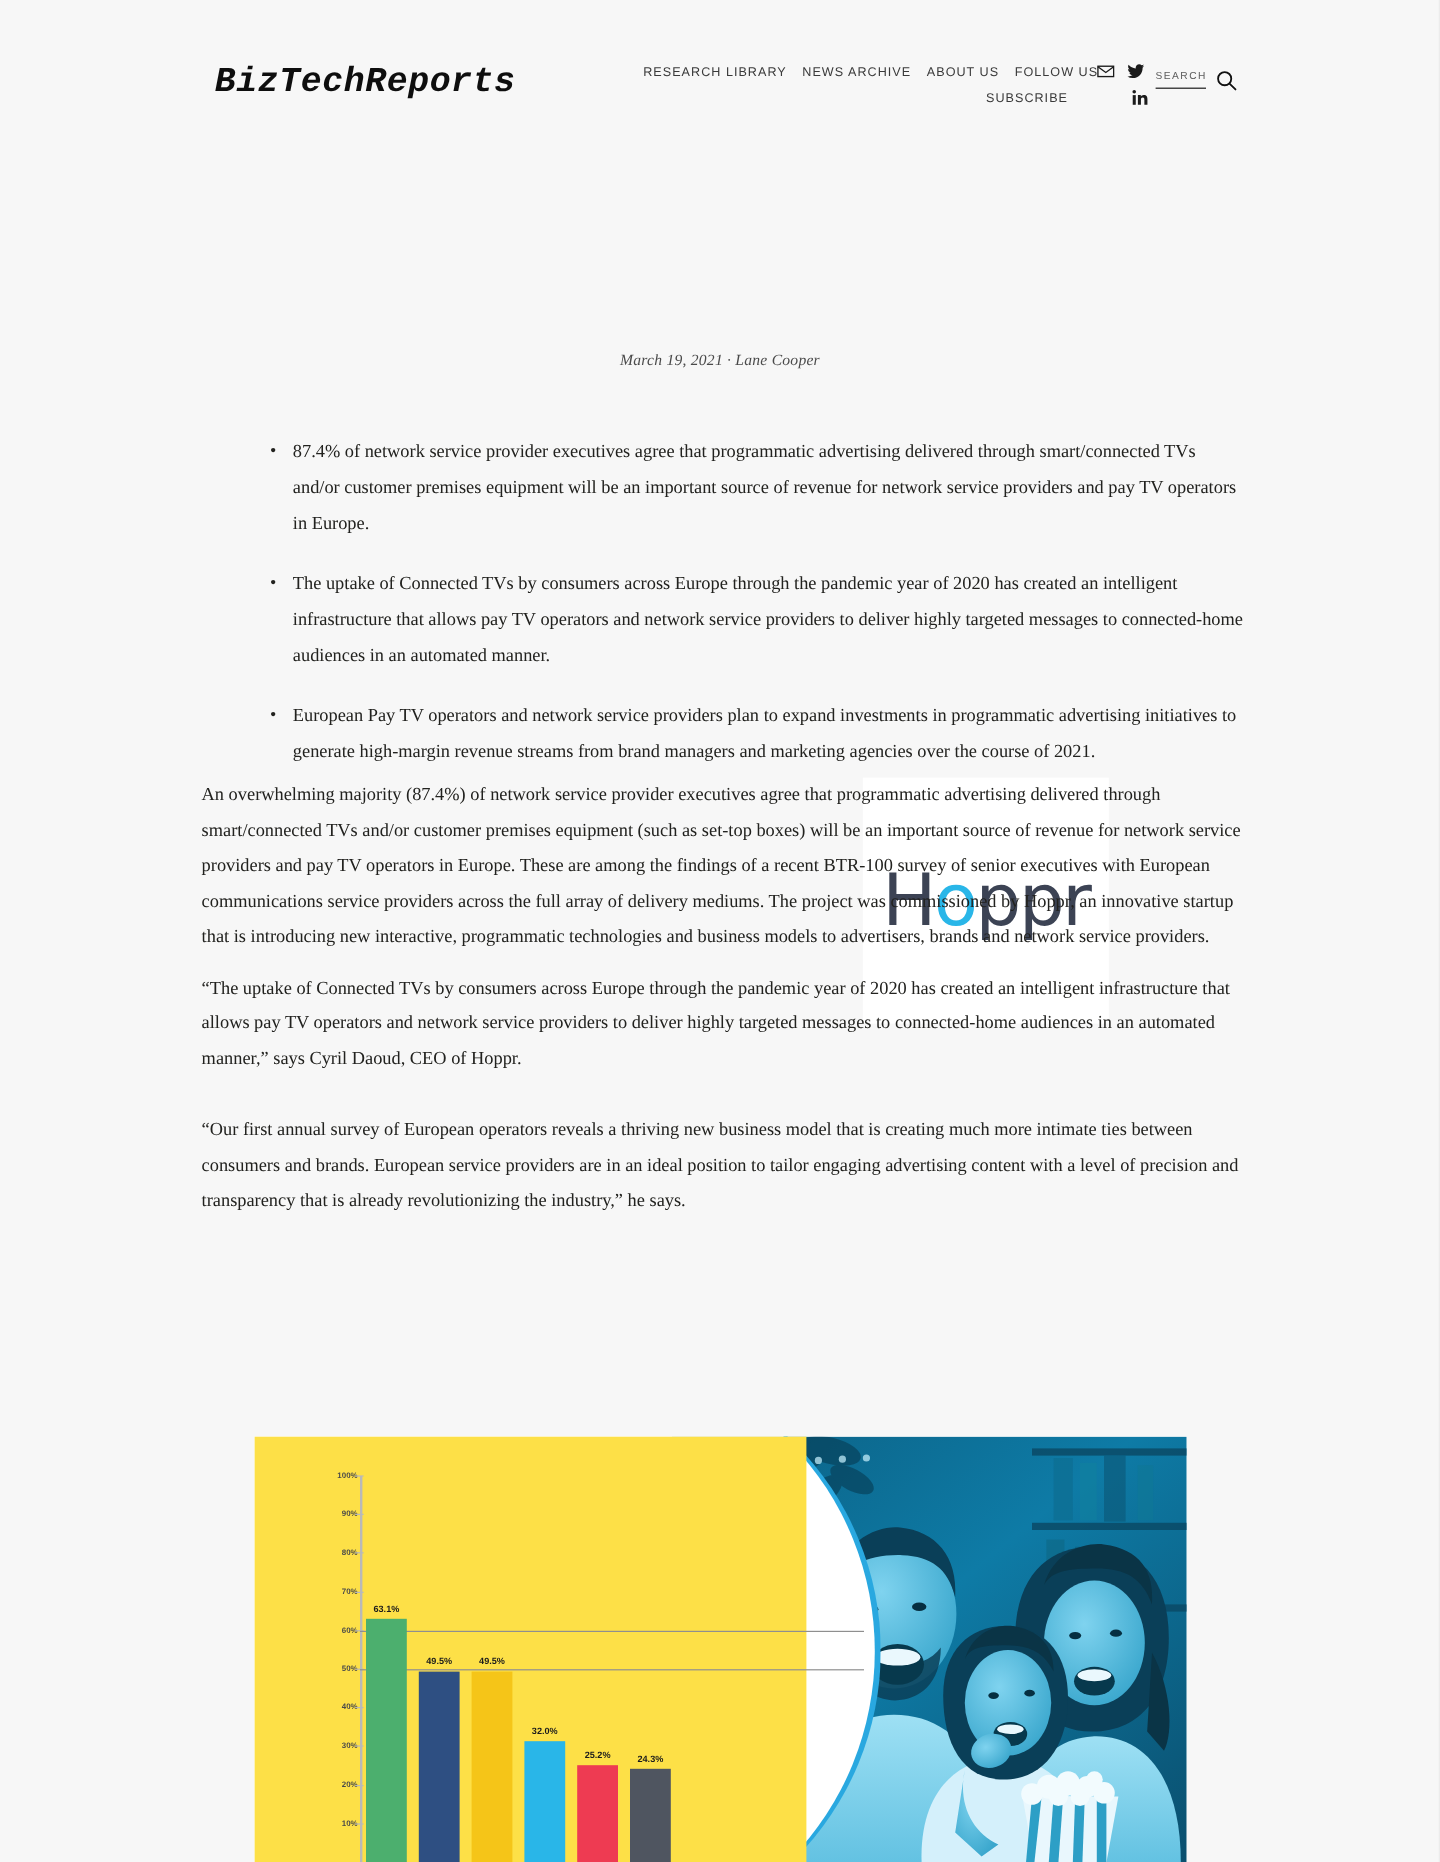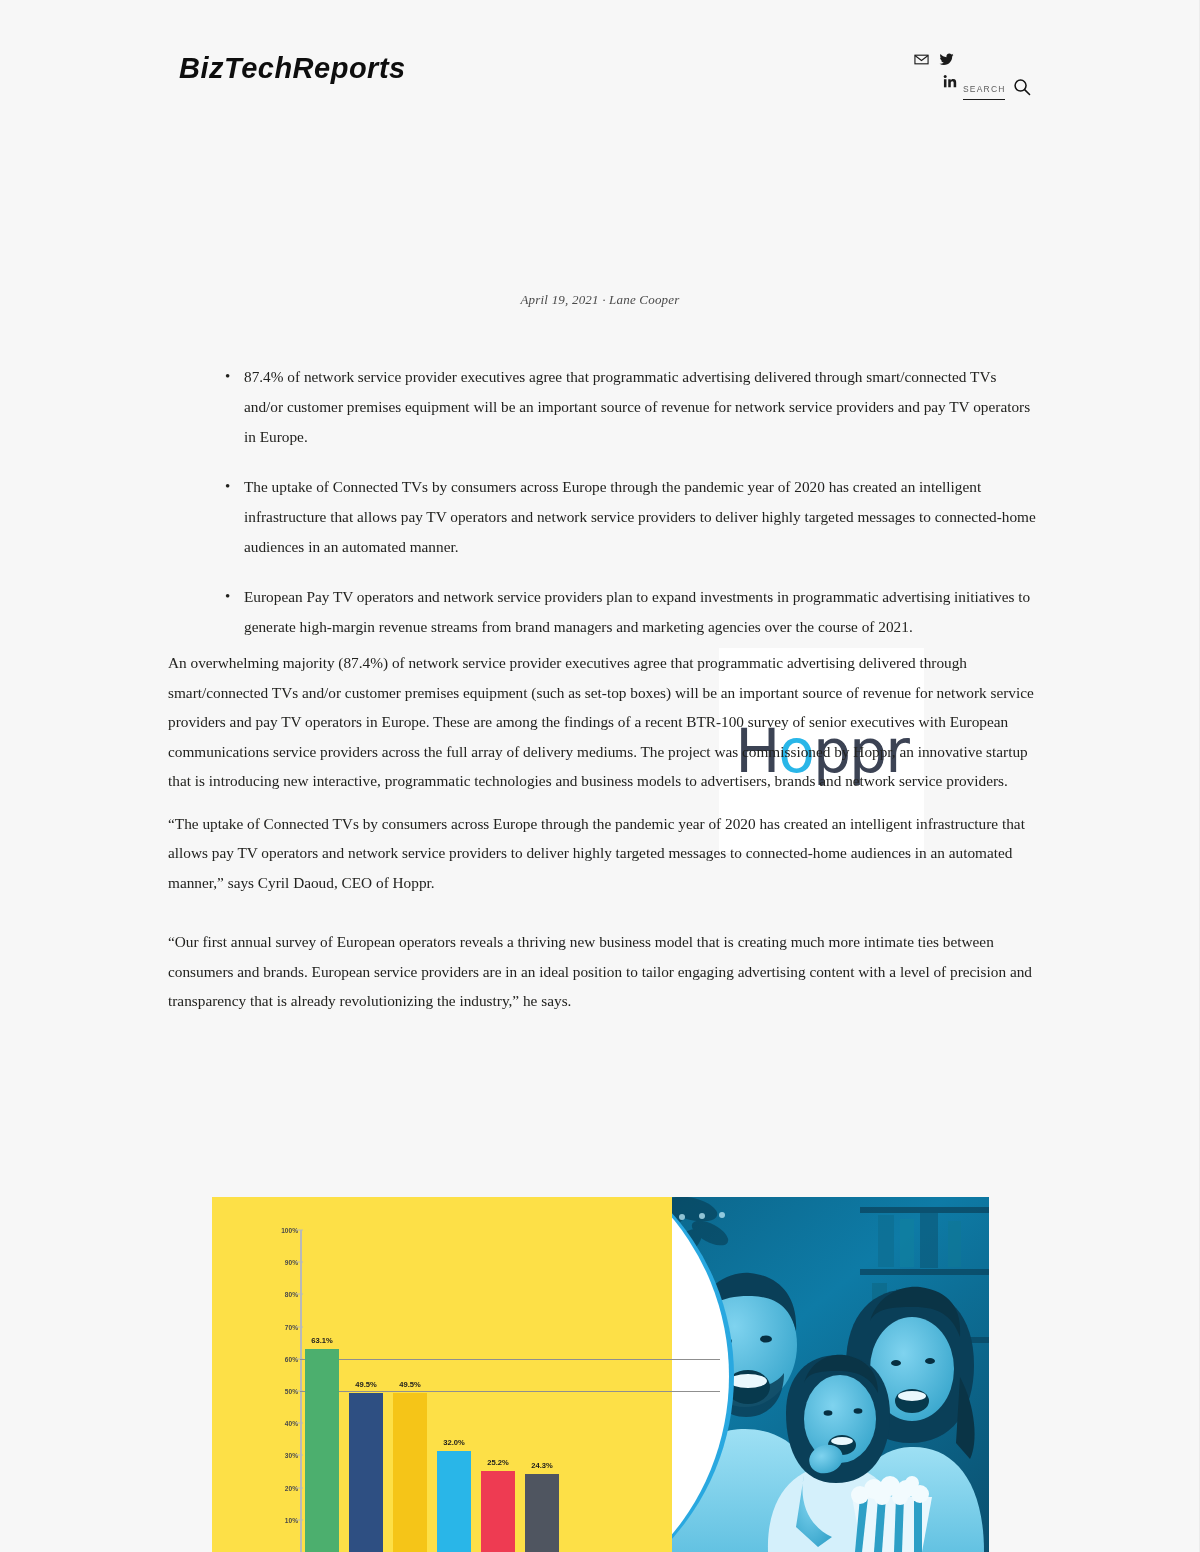--- a/index.html
+++ b/index.html
@@ -32,21 +32,21 @@
     position: absolute;
     left: 0; top: 0;
     width: 1200px;
     height: 120px;
   }
 
   .brand {
     position: absolute;
     left: 179px;
     top: 52px;
-    font-family: Liberation Sans, sans-serif;
+    font-family: Liberation Mono, monospace;
     font-style: italic;
     font-weight: bold;
     font-size: 29px;
     letter-spacing: 0.5px;
     color: #0e0e0e;
     white-space: nowrap;
   }
 
   .nav {
     position: absolute;
@@ -103,23 +103,22 @@
     cursor: pointer;
     line-height: 0;
   }
   .social-icon svg { display:block; }
 
   .search-box {
     position: absolute;
     left: 963px;
     top: 58px;
     display: flex;
-    align-items: flex-end;
+    align-items: flex-start;
     gap: 8px;
-    margin-top: 20px;
   }
   .search-label-wrap {
     border-bottom: 1.5px solid #1b1b1b;
     padding-bottom: 5px;
     width: 42px;
   }
   .search-label {
     font-family: "Liberation Sans", sans-serif;
     font-size: 8.5px;
     letter-spacing: 1.2px;
@@ -325,20 +324,31 @@
 </style>
 </head>
 <body>
 
 <div class="page">
 
   <div class="site-header">
 
     <div class="brand">BizTechReports</div>
 
+    <div class="nav">
+      <div class="nav-row">
+        <a class="nav-link">RESEARCH LIBRARY</a>
+        <a class="nav-link">NEWS ARCHIVE</a>
+        <a class="nav-link">ABOUT US</a>
+        <a class="nav-link">FOLLOW US</a>
+      </div>
+      <div class="nav-row second">
+        <a class="nav-link">SUBSCRIBE</a>
+      </div>
+    </div>
 
     <div class="social">
       <div class="social-row">
         <span class="social-icon">
           <svg viewBox="0 0 16 16" width="15" height="15" fill="none" stroke="currentColor" stroke-width="1.2">
             <rect x="1" y="3.4" width="14" height="9.2"></rect>
             <path d="M1 3.8 L8 9 L15 3.8"></path>
           </svg>
         </span>
         <span class="social-icon">
@@ -364,21 +374,21 @@
       </div>
       <span class="search-glass">
         <svg viewBox="0 0 20 20" width="18" height="18" fill="none" stroke="currentColor" stroke-width="1.7">
           <circle cx="8.4" cy="8.4" r="6.1"></circle>
           <path d="M12.9 12.9 L18.4 18.4" stroke-linecap="round"></path>
         </svg>
       </span>
     </div>
   </div>
 
-  <div class="byline">April 19, 2021  ·  Lane Cooper</div>
+  <div class="byline">March 19, 2021  ·  Lane Cooper</div>
 
   <ul class="bullets">
     <li>87.4% of network service provider executives agree that programmatic advertising delivered through smart/connected TVs and/or customer premises equipment will be an important source of revenue for network service providers and pay TV operators in Europe.</li>
     <li>The uptake of Connected TVs by consumers across Europe through the pandemic year of 2020 has created an intelligent infrastructure that allows pay TV operators and network service providers to deliver highly targeted messages to connected-home audiences in an automated manner.</li>
     <li>European Pay TV operators and network service providers plan to expand investments in programmatic advertising initiatives to generate high-margin revenue streams from brand managers and marketing agencies over the course of 2021.</li>
   </ul>
 
   <div class="hoppr-logo">
     <div class="hoppr-word"><span>H</span><span class="cyan">o</span><span>ppr</span></div>
   </div>

